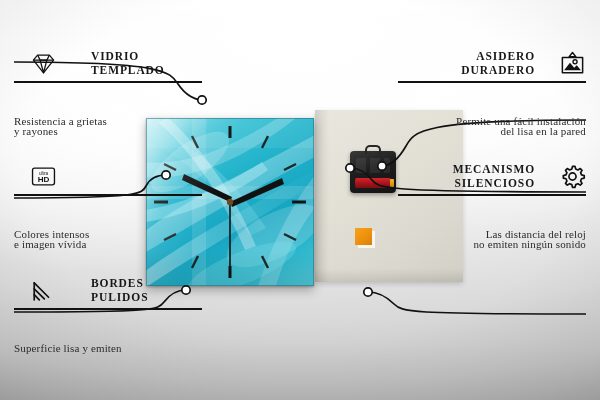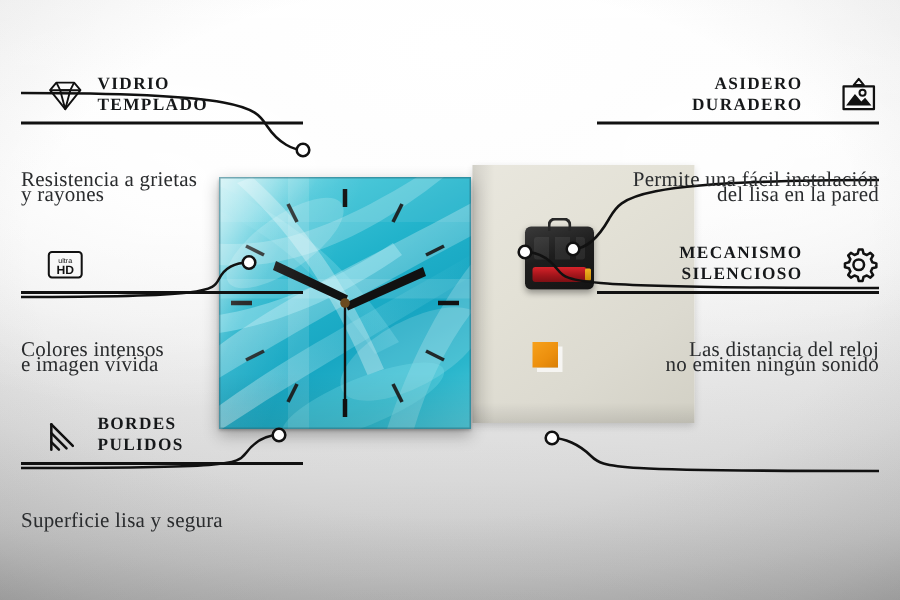--- a/index.html
+++ b/index.html
@@ -106,32 +106,32 @@
   .feature { position:absolute; width:188px; }
   .feature.left  { text-align:left; }
   .feature.right { text-align:right; }
 
   .f-head { display:flex; align-items:center; gap:8px; }
   .feature.right .f-head { flex-direction:row-reverse; }
 
   .f-title {
     font-size:11.5px; font-weight:700; letter-spacing:.9px;
     line-height:13.5px; color:#16181a; text-transform:uppercase;
-    white-space:pre-line; flex:1;
+    white-space:pre-line; flex:1;margin-left:26px;
   }
   .feature.left .f-title { text-align:left; }
   .feature.right .f-title { text-align:right; }
 
   .f-icon { width:27px; height:27px; flex:0 0 27px;margin-left:16px; }
   .f-icon svg { display:block; width:27px; height:27px; }
 
   .f-rule { height:1.5px; background:#111; margin:4px 0 4px 0; width:100%; }
 
   .f-desc {
-    font-size:14px; line-height:10.4px; color:#2a2c2e;
+    font-size:11px; line-height:10.4px; color:#2a2c2e;
     white-space:pre-line; letter-spacing:.15px;margin-top:33px;
   }
 
   
   #feat-vidrio     { left:14px;  top:50px;  }
   #feat-impresion  { left:14px;  top:163px; }
   #feat-bordes     { left:14px;  top:277px; }
   #feat-asidero    { left:398px; top:50px;  }
   #feat-mecanismo  { left:398px; top:163px; }
   #feat-espaciador { left:398px; top:277px; }
@@ -281,21 +281,21 @@
           <path d="M5 7 L22 24"></path>
             <path d="M5 14 L17 26"></path>
             <path d="M5 21 L11 27"></path>
             <path d="M5 7 L5 27"></path>
         </svg>
       </span>
       <div class="f-title">BORDES
 PULIDOS</div>
     </div>
     <div class="f-rule"></div>
-    <div class="f-desc">Superficie lisa y segura</div>
+    <div class="f-desc">Superficie lisa y emiten</div>
   </div>
 
   <div class="feature right" id="feat-asidero">
     <div class="f-head">
       <span class="f-icon">
         <svg viewBox="0 0 32 32" fill="none" stroke="#111" stroke-width="1.6" stroke-linejoin="round">
           <path d="M16 3 L12 8 H20 Z"></path>
           <rect x="4" y="9" width="24" height="18" stroke-width="1.8"></rect>
           <path d="M6 24 L13 15 L18 21 L21 18 L26 24 Z" fill="#111" stroke="none"></path>
           <circle cx="19" cy="14" r="2.4" fill="none"></circle>

